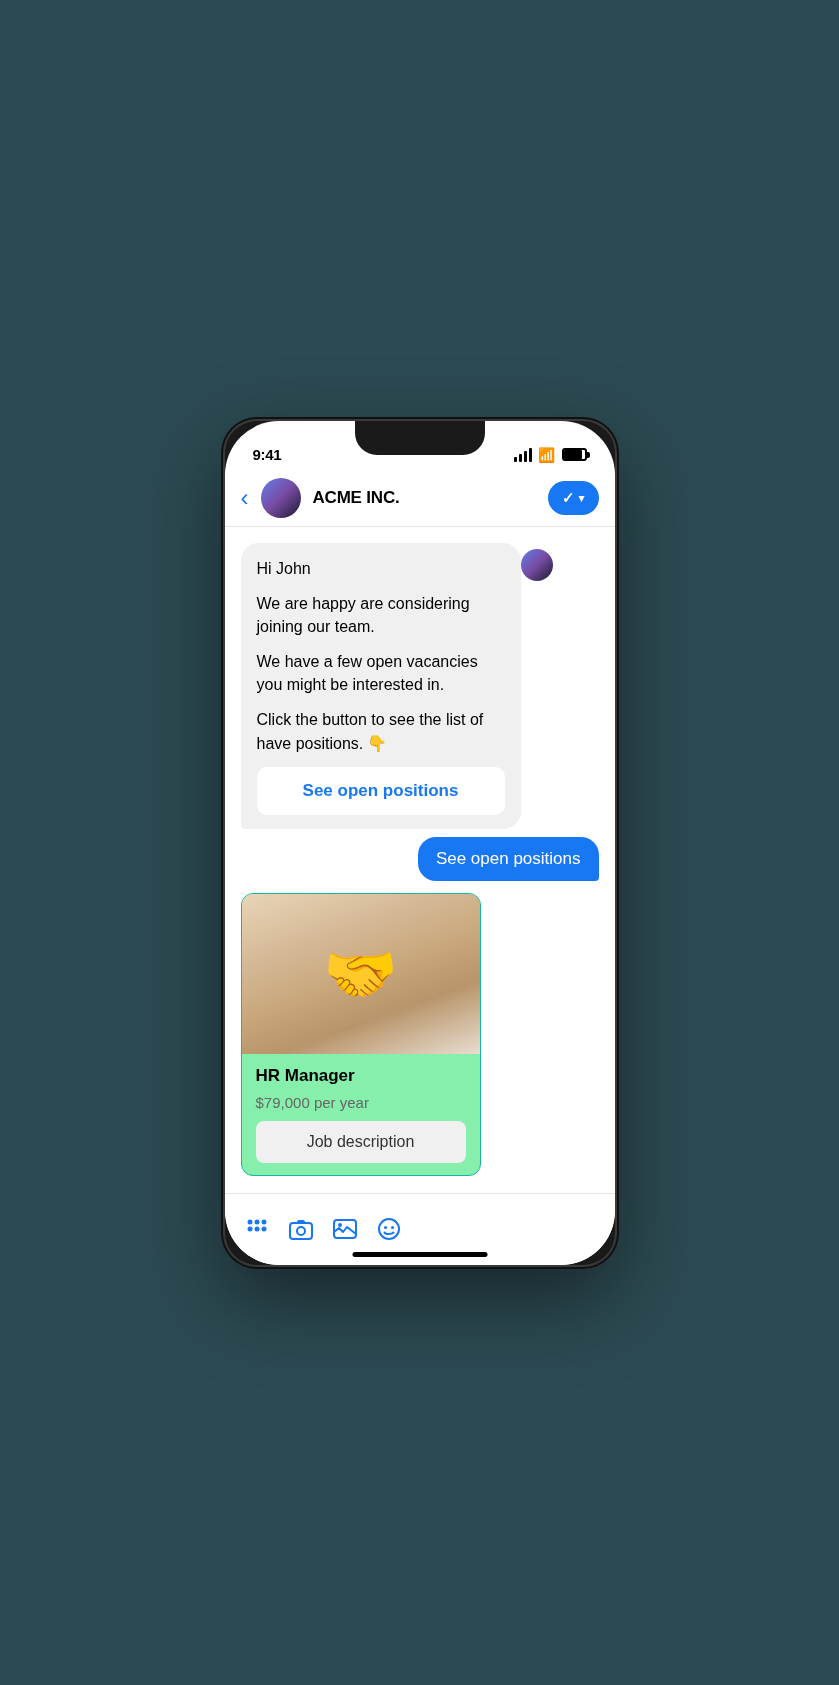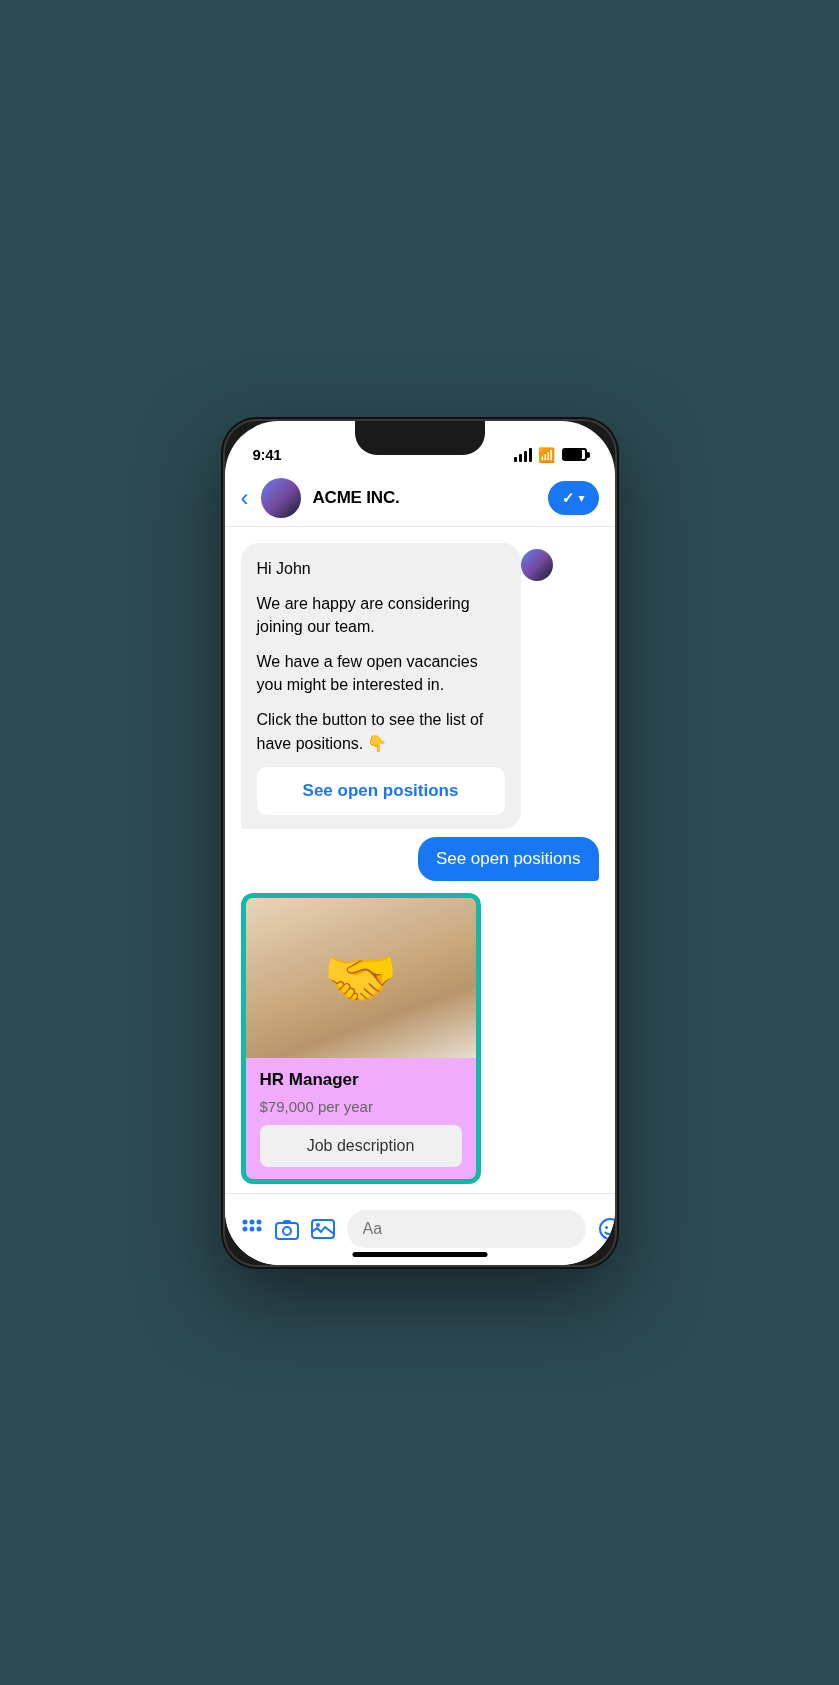--- a/index.html
+++ b/index.html
@@ -254,23 +254,23 @@
 
     .job-cards-container {
       display: flex;
       gap: 10px;
       overflow-x: auto;
       scrollbar-width: none;
     }
 
     .job-card {
       min-width: 240px;
-      background: #f0abfc;
+      background: #86efac;
       border-radius: 12px;
-      border: 5px solid #14b8a6;
+      border: 1px solid #14b8a6;
       overflow: hidden;
       flex-shrink: 0;
     }
 
     
     .handshake-img {
       width: 100%;
       height: 160px;
       background: linear-gradient(160deg, #e8d5b7 0%, #d4b896 30%, #c9a87c 50%, #b8956a 70%, #e8ddd0 100%);
       position: relative;
@@ -496,21 +496,20 @@
             <rect x="8" y="2" width="8" height="4" rx="2" fill="#1877f2"></rect>
           </svg>
         </div>
         <div class="toolbar-icon">
           <svg width="24" height="22" viewBox="0 0 24 22" fill="none">
             <rect x="1" y="2" width="22" height="18" rx="3" stroke="#1877f2" stroke-width="2"></rect>
             <circle cx="7" cy="7" r="2" fill="#1877f2"></circle>
             <path d="M1 14l5-4 4 4 4-5 9 7" stroke="#1877f2" stroke-width="2" stroke-linejoin="round"></path>
           </svg>
         </div>
-        <input class="text-input" readonly="" placeholder="Aa" style="">
         <div class="toolbar-icon">
           <svg width="24" height="24" viewBox="0 0 24 24" fill="none">
             <circle cx="12" cy="12" r="10" stroke="#1877f2" stroke-width="2"></circle>
             <circle cx="8.5" cy="10.5" r="1.5" fill="#1877f2"></circle>
             <circle cx="15.5" cy="10.5" r="1.5" fill="#1877f2"></circle>
             <path d="M7.5 15.5c1 2 7 2 9 0" stroke="#1877f2" stroke-width="2" stroke-linecap="round"></path>
           </svg>
         </div>
 
       </div>

